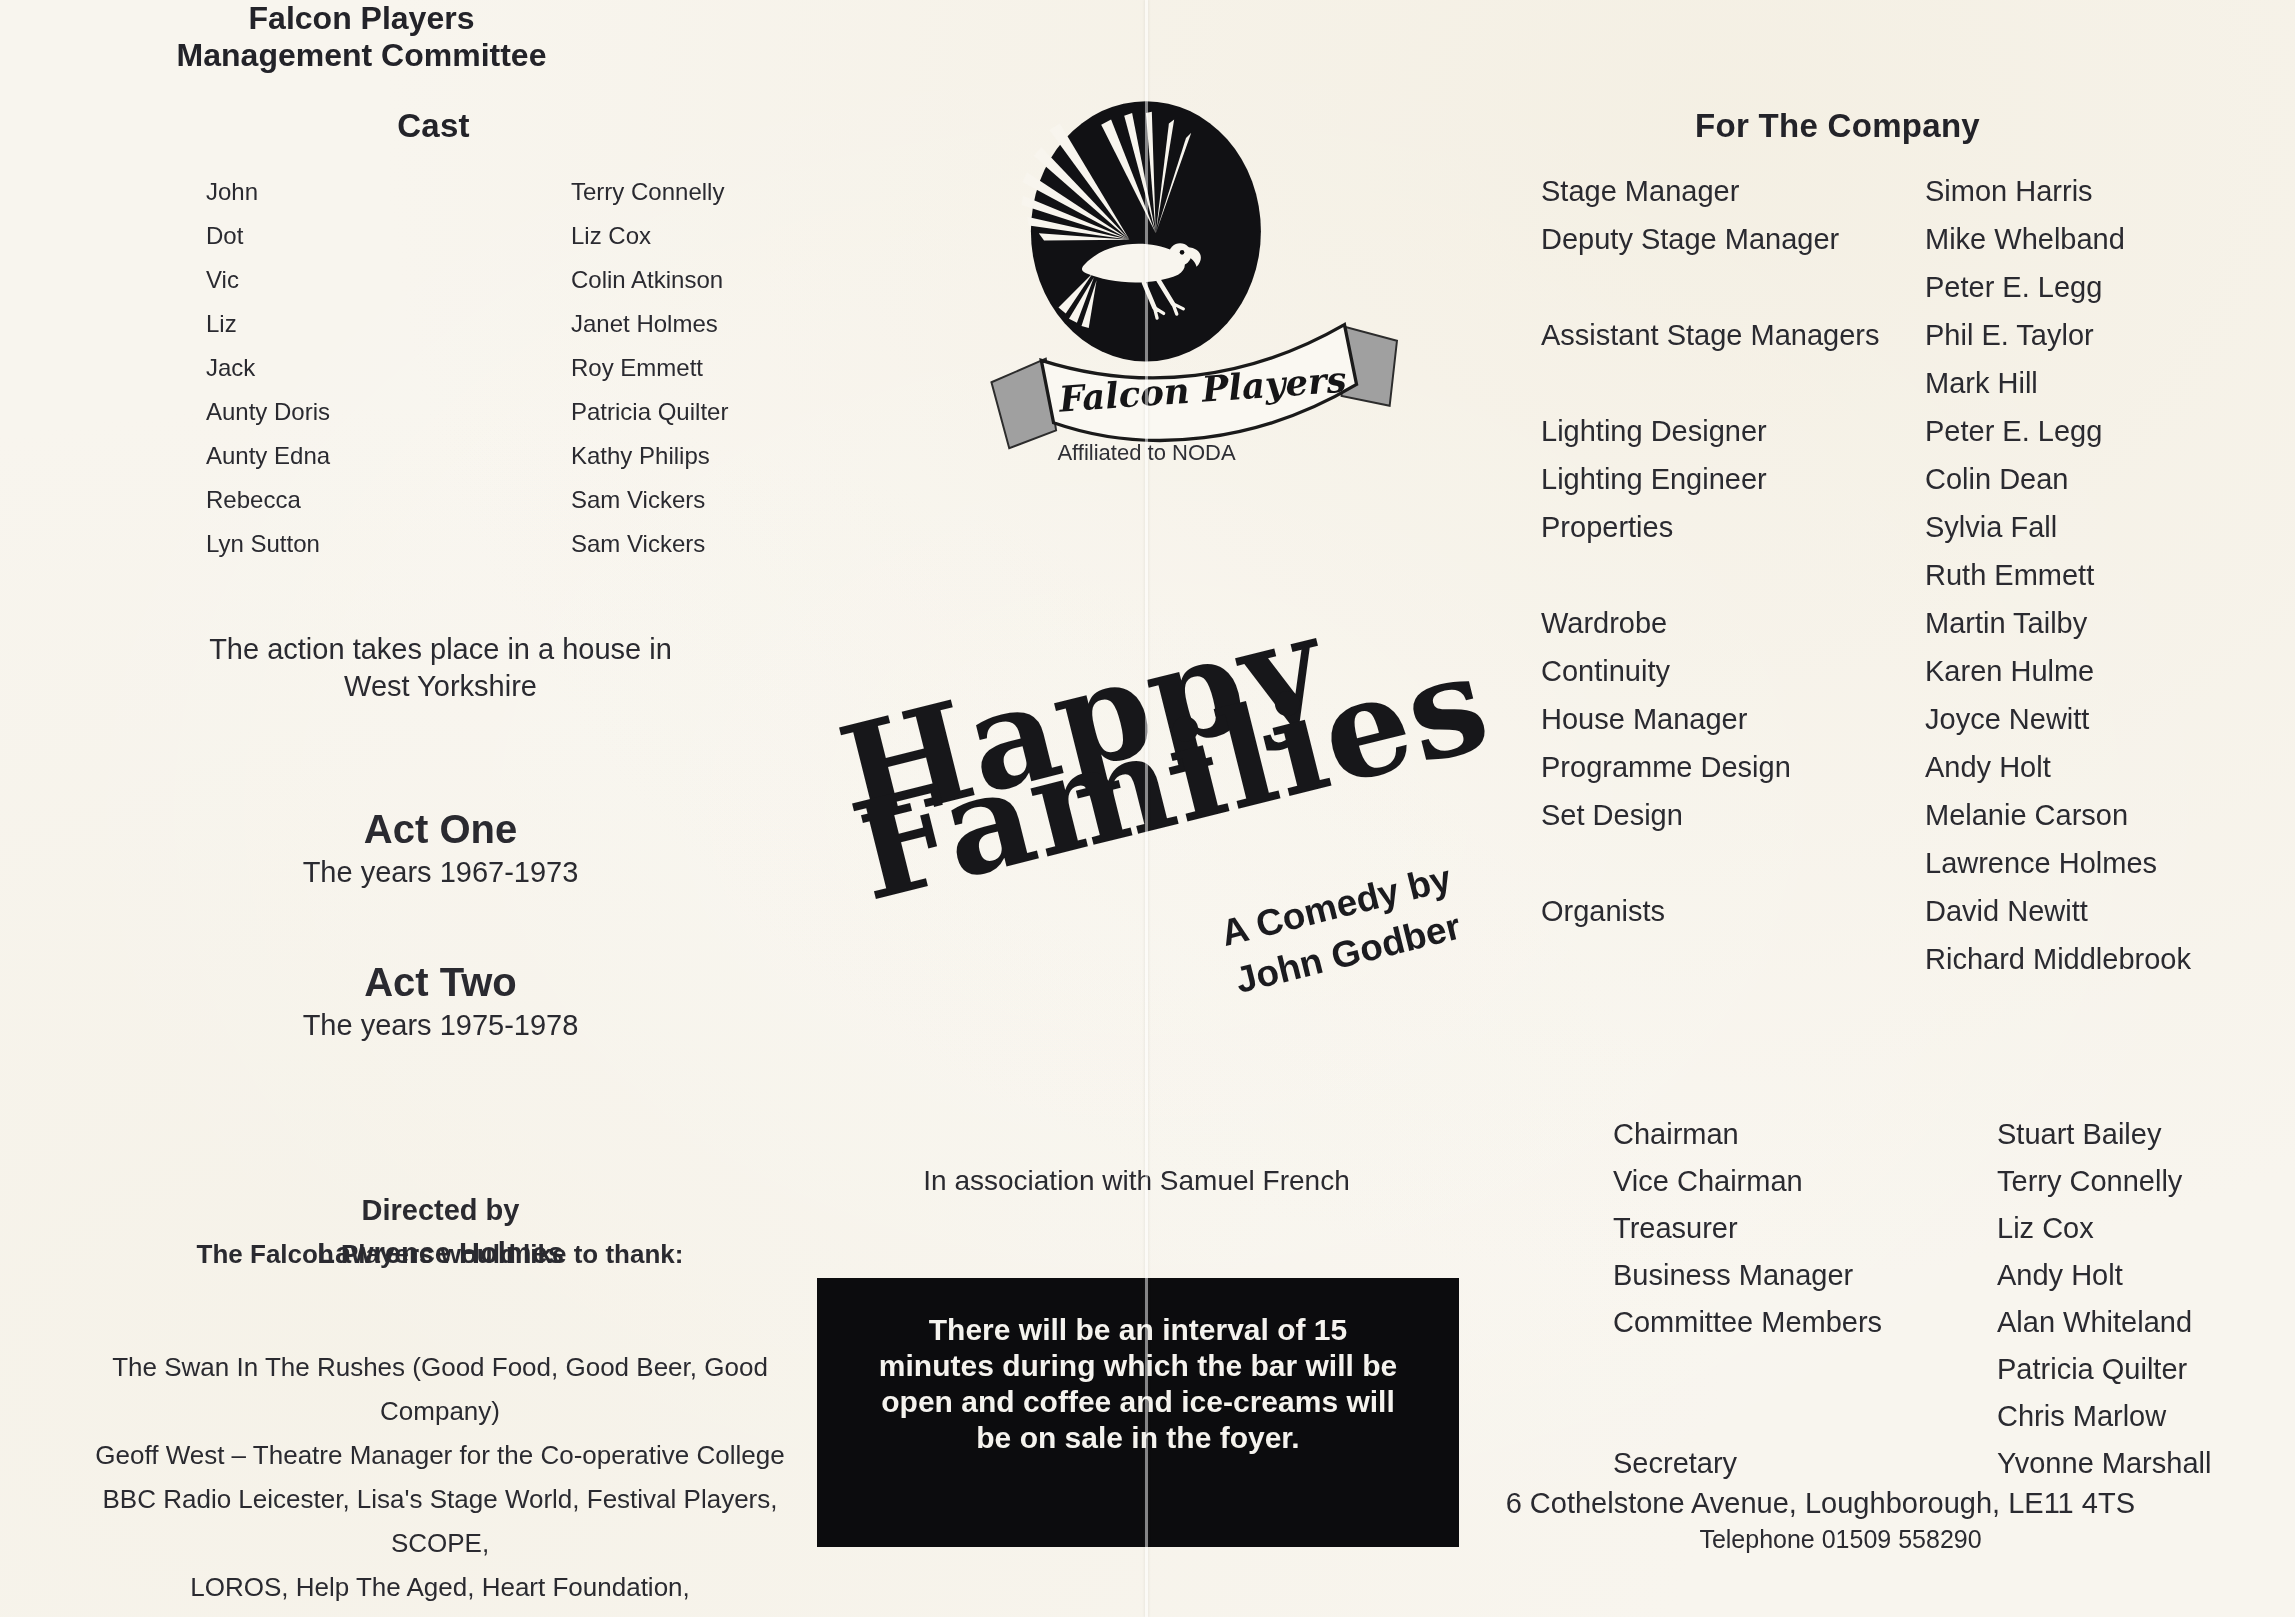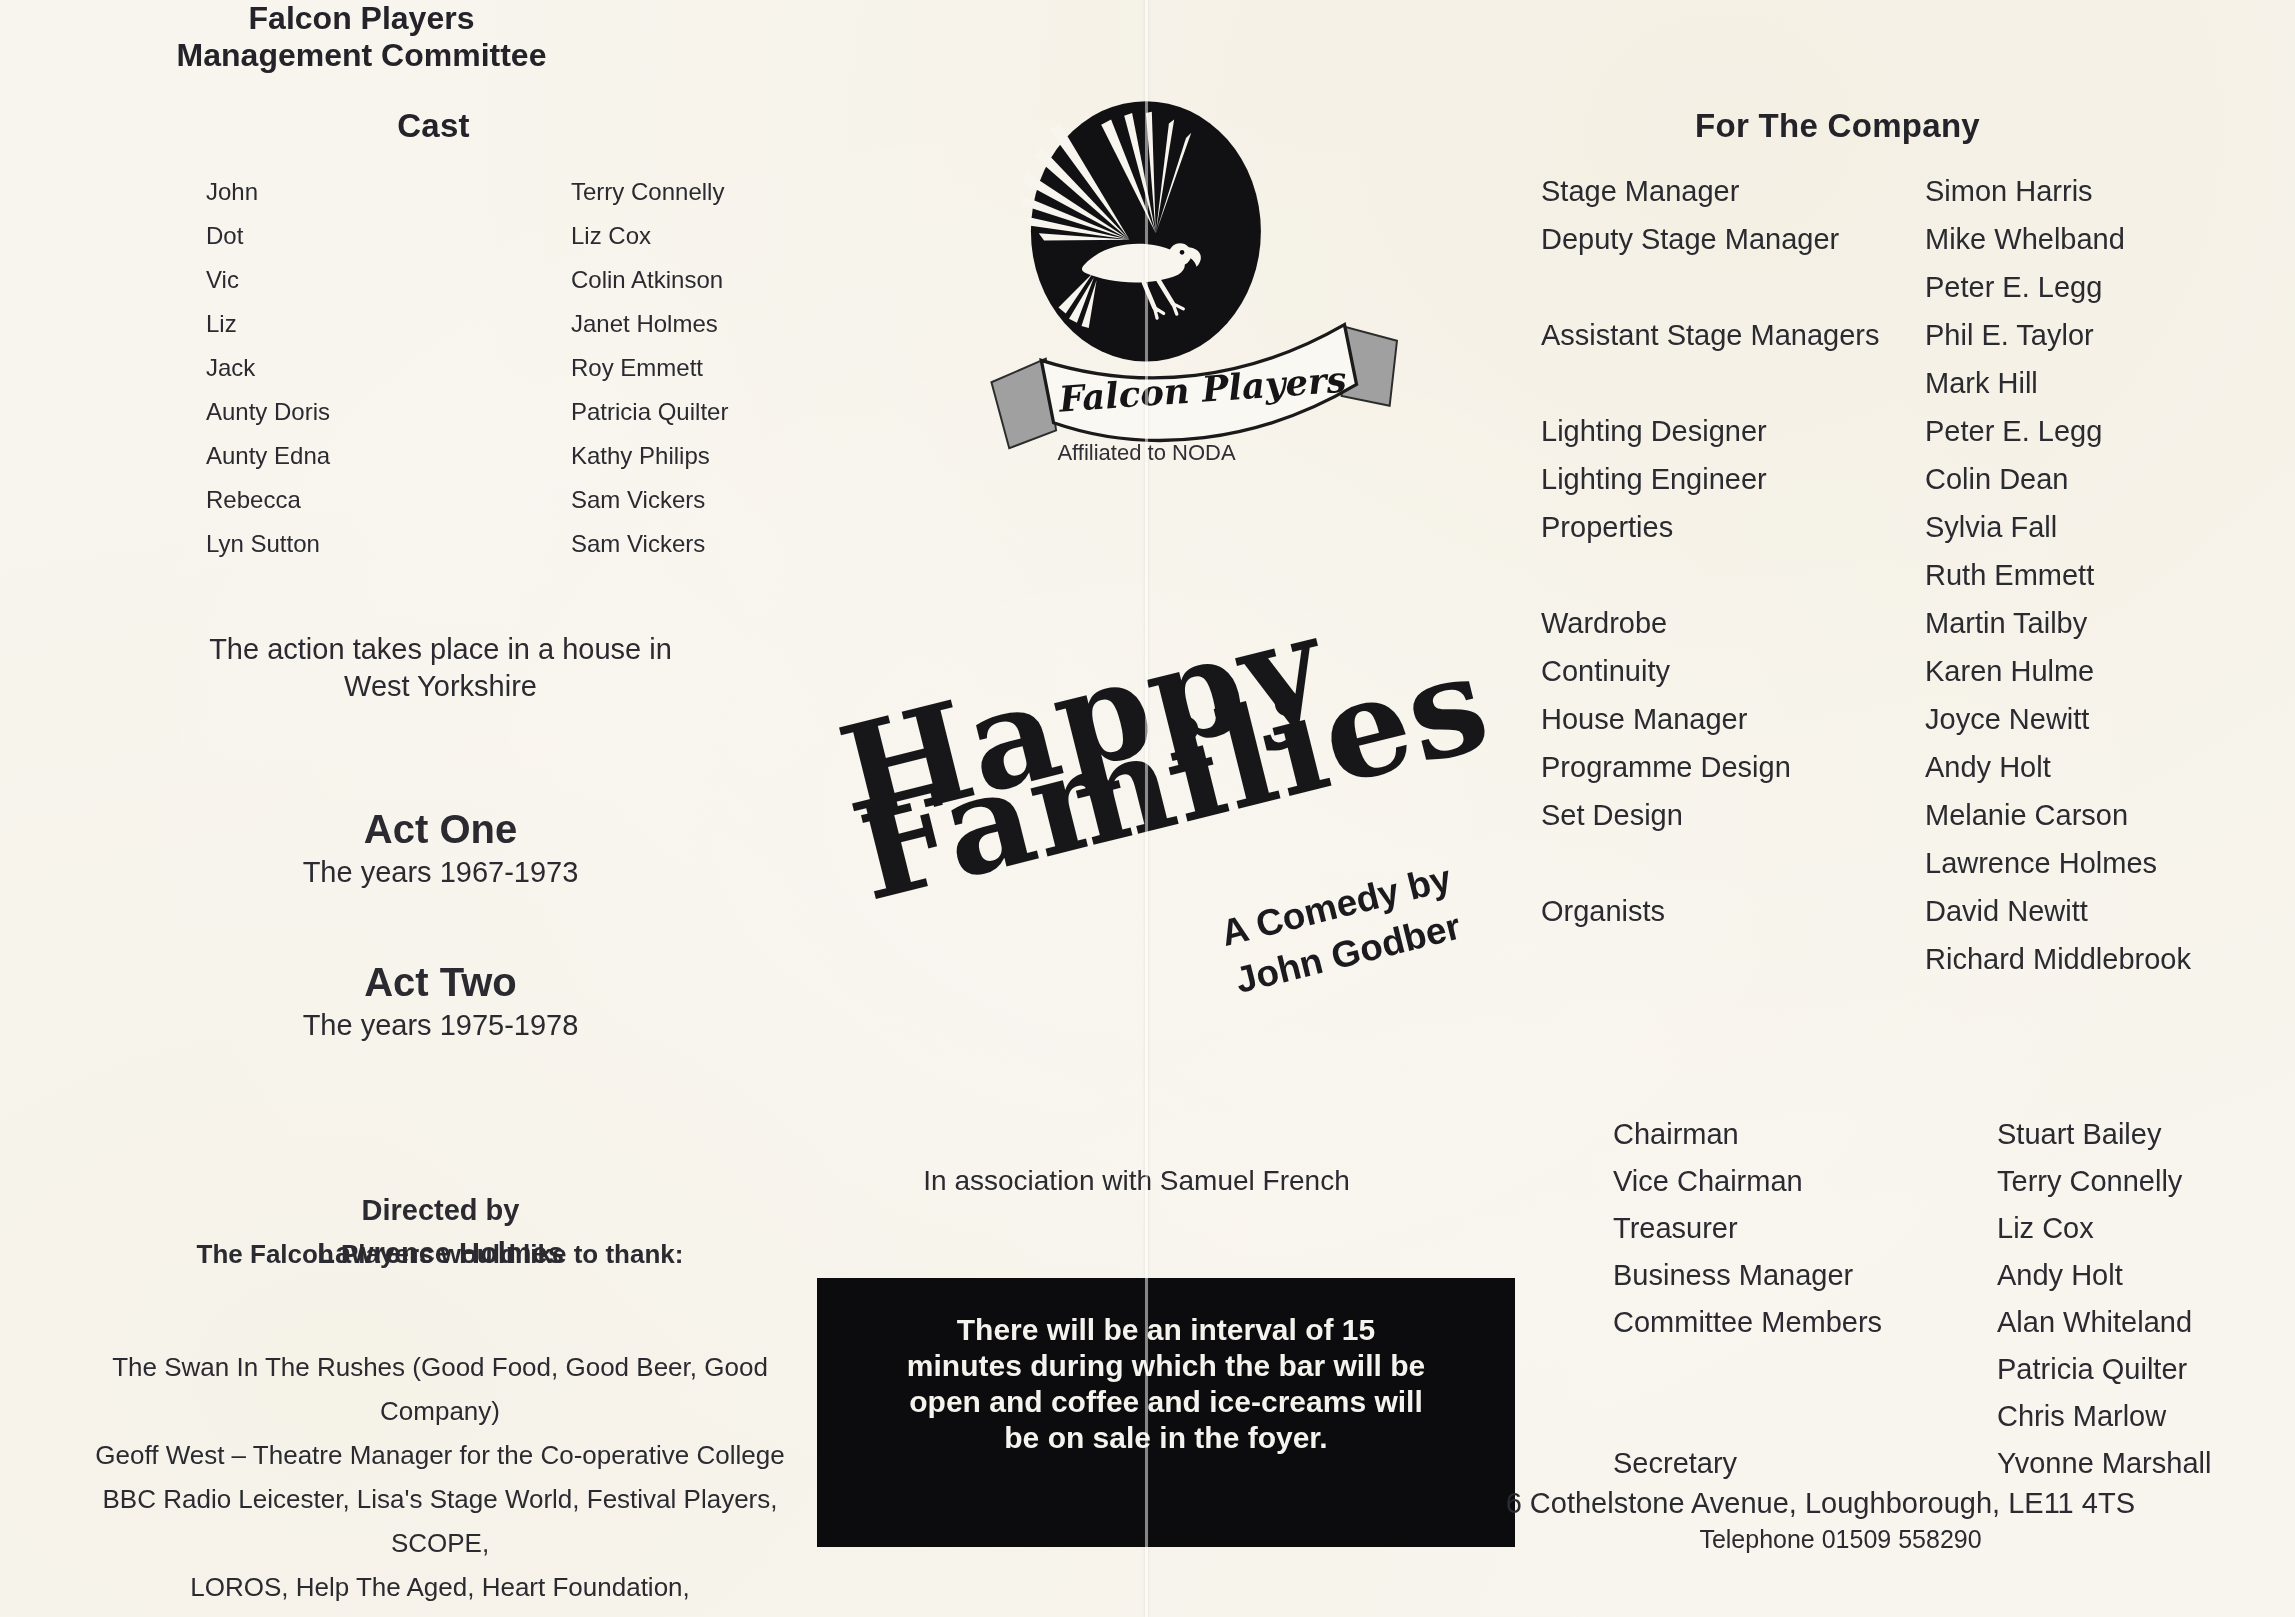--- a/index.html
+++ b/index.html
@@ -51,21 +51,21 @@
   #thanks-lines div { line-height:44px; }
 
   #committee-heading { left:1476px; top:1033px; width:723px; text-align:center;
                        font-weight:bold; font-size:32px; line-height:37px; color:#232329; }
   #committee-address   { left:1412px; top:1487px; width:723px; text-align:right; font-size:29px; }
   #committee-telephone { left:1479px; top:1525px; width:723px; text-align:center; font-size:25px; }
 
   #association { left:808px; top:1165px; width:657px; text-align:center; font-size:28px; }
 
   #interval-box {
-    position:absolute; left:817px; top:1278px; width:698px; height:269px;
+    position:absolute; left:817px; top:1278px; width:642px; height:269px;
     background:#0c0c0e; color:#f5f3ee; box-sizing:border-box;
     display:flex; flex-direction:column; padding-top:34px;
     text-align:center; font-weight:bold; font-size:30px;
   }
   #interval-box div { line-height:36px; }
 
   .title-word {
     position:absolute; font-family:"DejaVu Serif", serif; font-weight:bold;
     font-size:135px; line-height:135px; letter-spacing:1.3px; color:#17171a;
     transform:rotate(-14deg); transform-origin:left top; white-space:nowrap; z-index:5;

